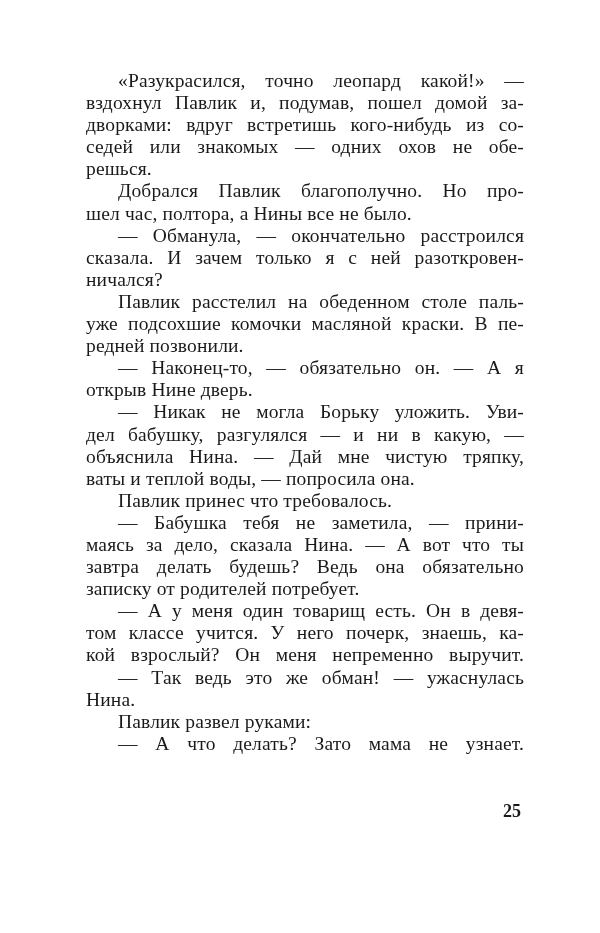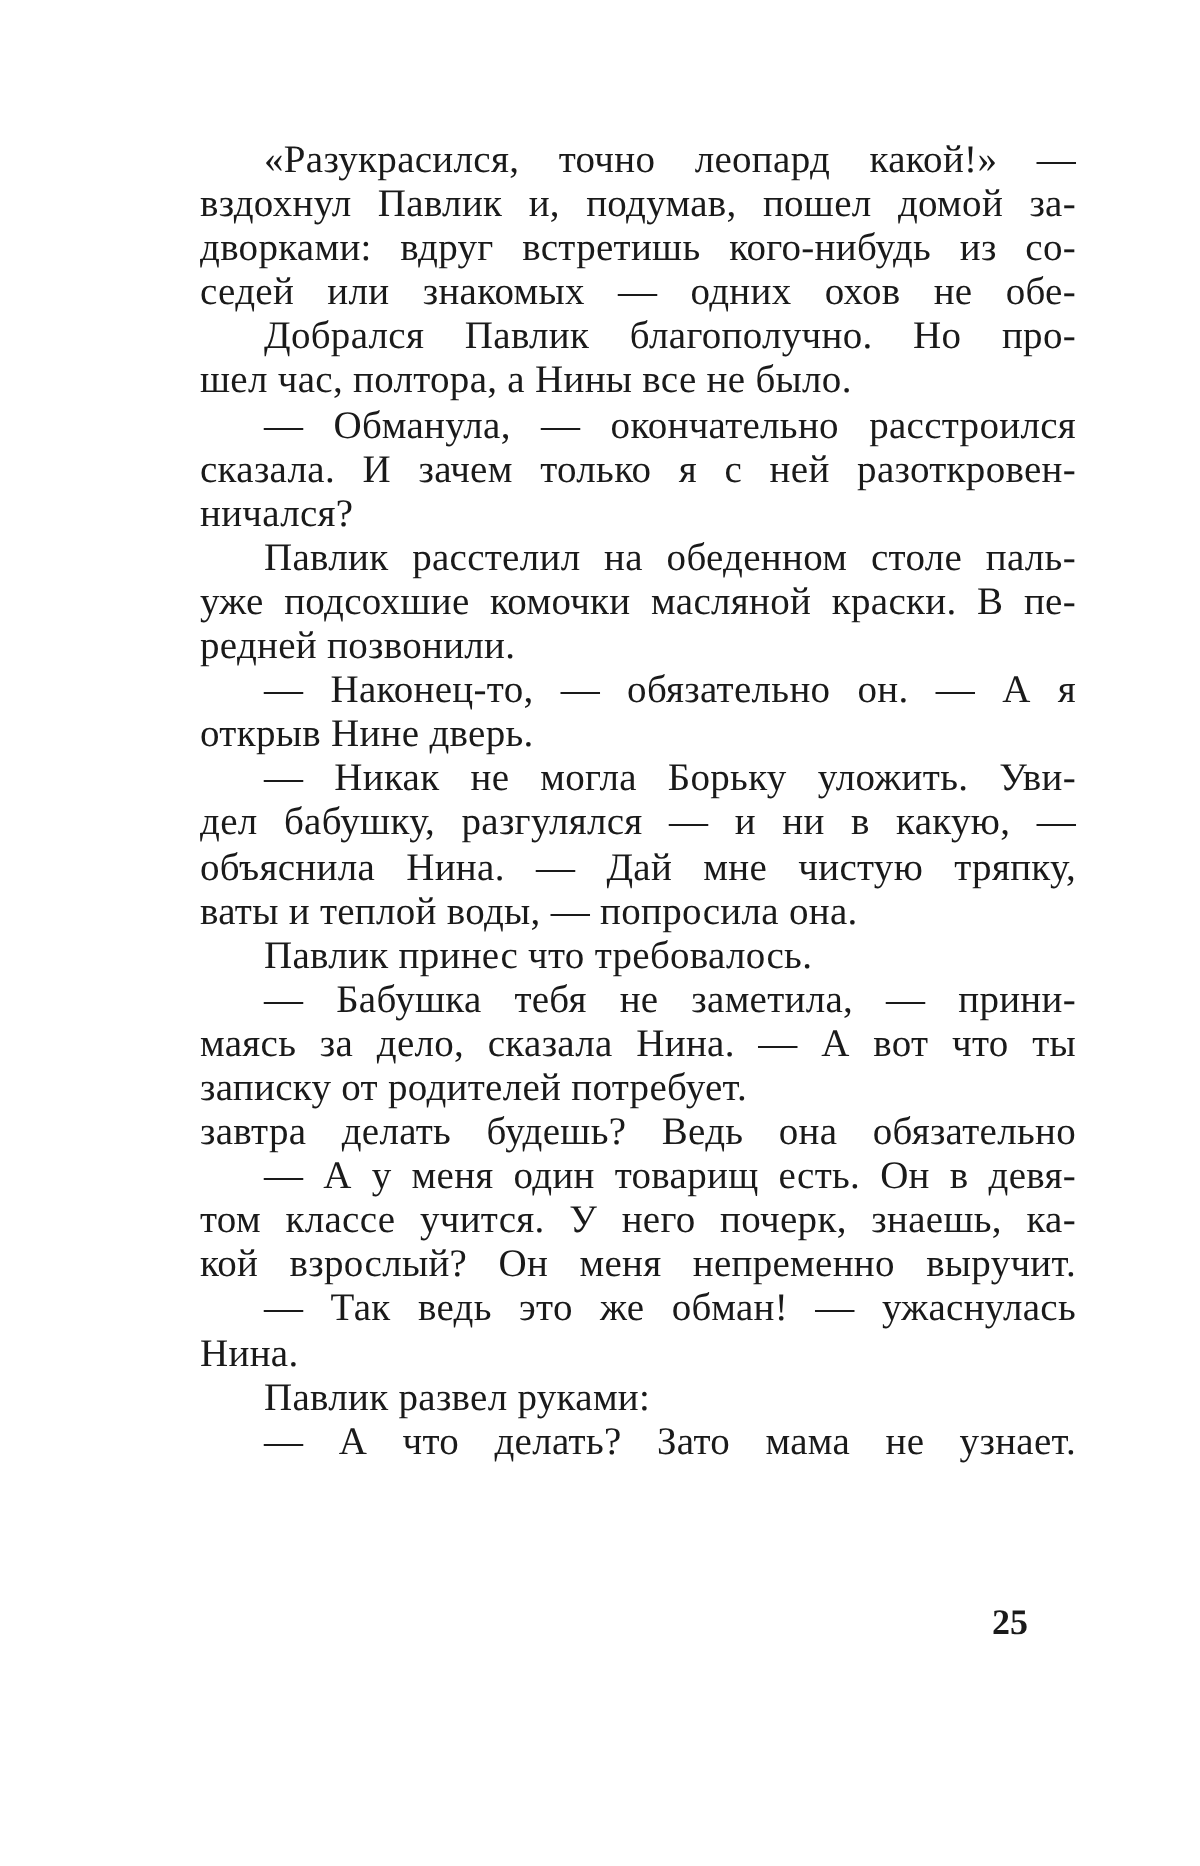--- a/index.html
+++ b/index.html
@@ -18,21 +18,21 @@
     .page {
       position: absolute;
       left: 0;
       top: 0;
       width: 600px;
       height: 933px;
       background: #ffffff;
     }
     .text-block {
       position: absolute;
-      left: 100px;
+      left: 86px;
       top: 70px;
       width: 438px;
     }
     .line {
       display: block;
       height: 22.1px;
       line-height: 22.1px;
       font-size: 19.5px;
       white-space: nowrap;
       text-align: justify;
@@ -43,53 +43,55 @@
       padding-left: 32px;
     }
     .line.last {
       text-align-last: left;
     }
     .page-number {
       position: absolute;
       left: 496px;
       top: 800px;
       width: 25px;
+      text-align: right;
       font-size: 18px;
       font-weight: bold;
       line-height: 22px;
     }
   </style>
 </head>
 <body>
 
 <div class="page">
   <div class="text-block">
     <span class="line indent">«Разукрасился, точно леопард какой!» —</span>
     <span class="line">вздохнул Павлик и, подумав, пошел домой за-</span>
     <span class="line">дворками: вдруг встретишь кого-нибудь из со-</span>
     <span class="line">седей или знакомых — одних охов не обе-</span>
+    <span class="line last">решься.</span>
     <span class="line indent">Добрался Павлик благополучно. Но про-</span>
     <span class="line last">шел час, полтора, а Нины все не было.</span>
     <span class="line indent">— Обманула, — окончательно расстроился</span>
     <span class="line">сказала. И зачем только я с ней разоткровен-</span>
     <span class="line last">ничался?</span>
     <span class="line indent">Павлик расстелил на обеденном столе паль-</span>
     <span class="line">уже подсохшие комочки масляной краски. В пе-</span>
     <span class="line last">редней позвонили.</span>
     <span class="line indent">— Наконец-то, — обязательно он. — А я</span>
     <span class="line last">открыв Нине дверь.</span>
     <span class="line indent">— Никак не могла Борьку уложить. Уви-</span>
     <span class="line">дел бабушку, разгулялся — и ни в какую, —</span>
     <span class="line">объяснила Нина. — Дай мне чистую тряпку,</span>
     <span class="line last">ваты и теплой воды, — попросила она.</span>
     <span class="line indent last">Павлик принес что требовалось.</span>
     <span class="line indent">— Бабушка тебя не заметила, — прини-</span>
     <span class="line">маясь за дело, сказала Нина. — А вот что ты</span>
+    <span class="line">завтра делать будешь? Ведь она обязательно</span>
     <span class="line last">записку от родителей потребует.</span>
-    <span class="line">завтра делать будешь? Ведь она обязательно</span>
     <span class="line indent">— А у меня один товарищ есть. Он в девя-</span>
     <span class="line">том классе учится. У него почерк, знаешь, ка-</span>
     <span class="line">кой взрослый? Он меня непременно выручит.</span>
     <span class="line indent">— Так ведь это же обман! — ужаснулась</span>
     <span class="line last">Нина.</span>
     <span class="line indent last">Павлик развел руками:</span>
     <span class="line indent">— А что делать? Зато мама не узнает.</span>
   </div>
   <div class="page-number">25</div>
 </div>

